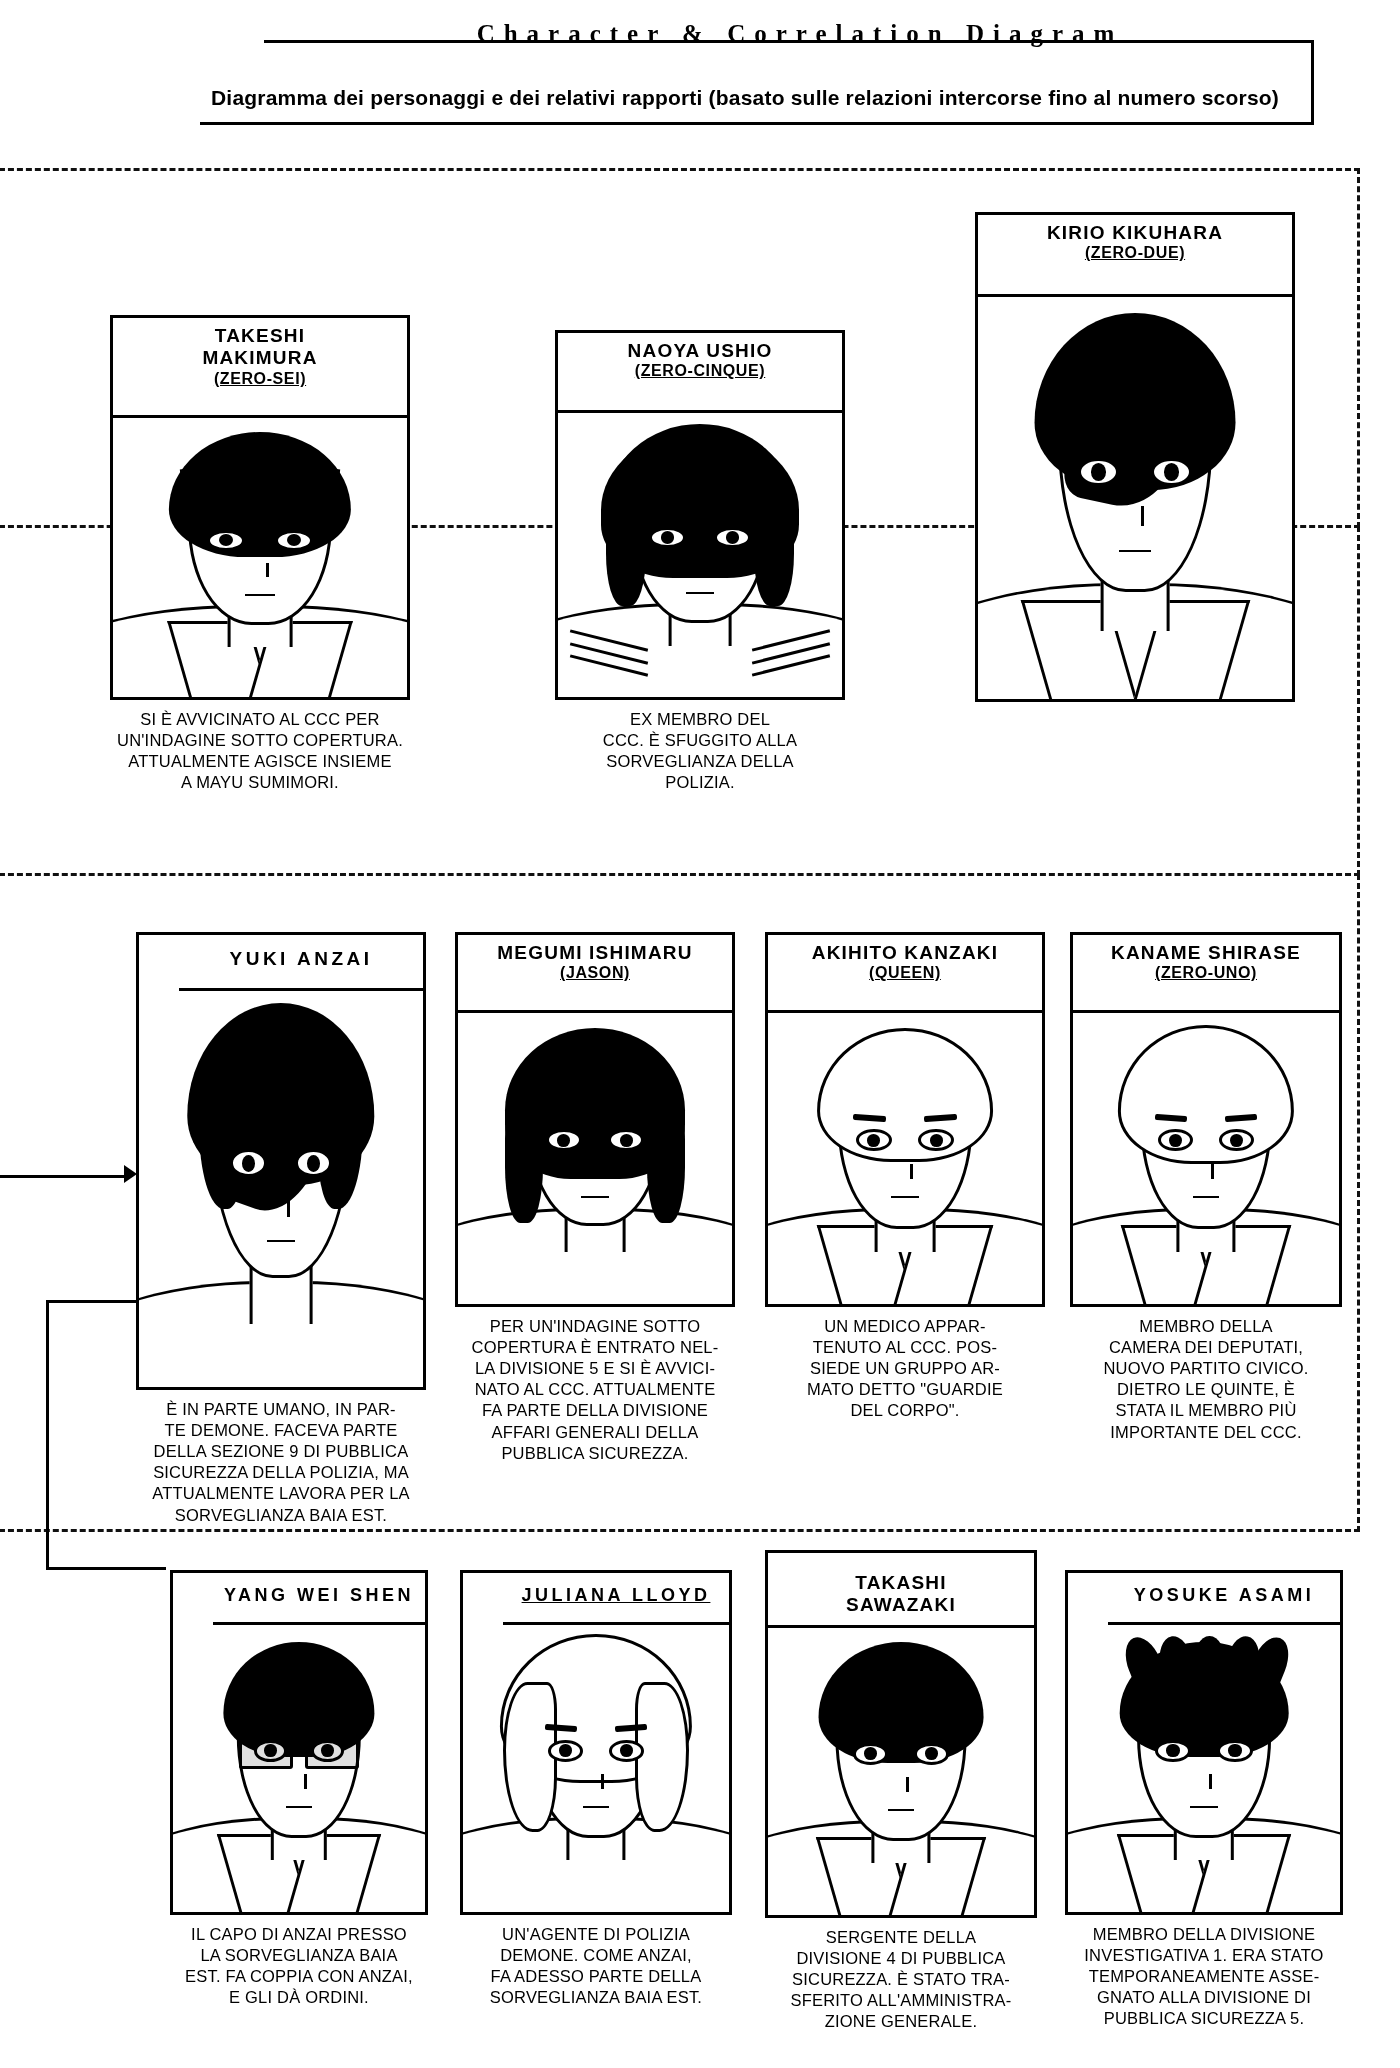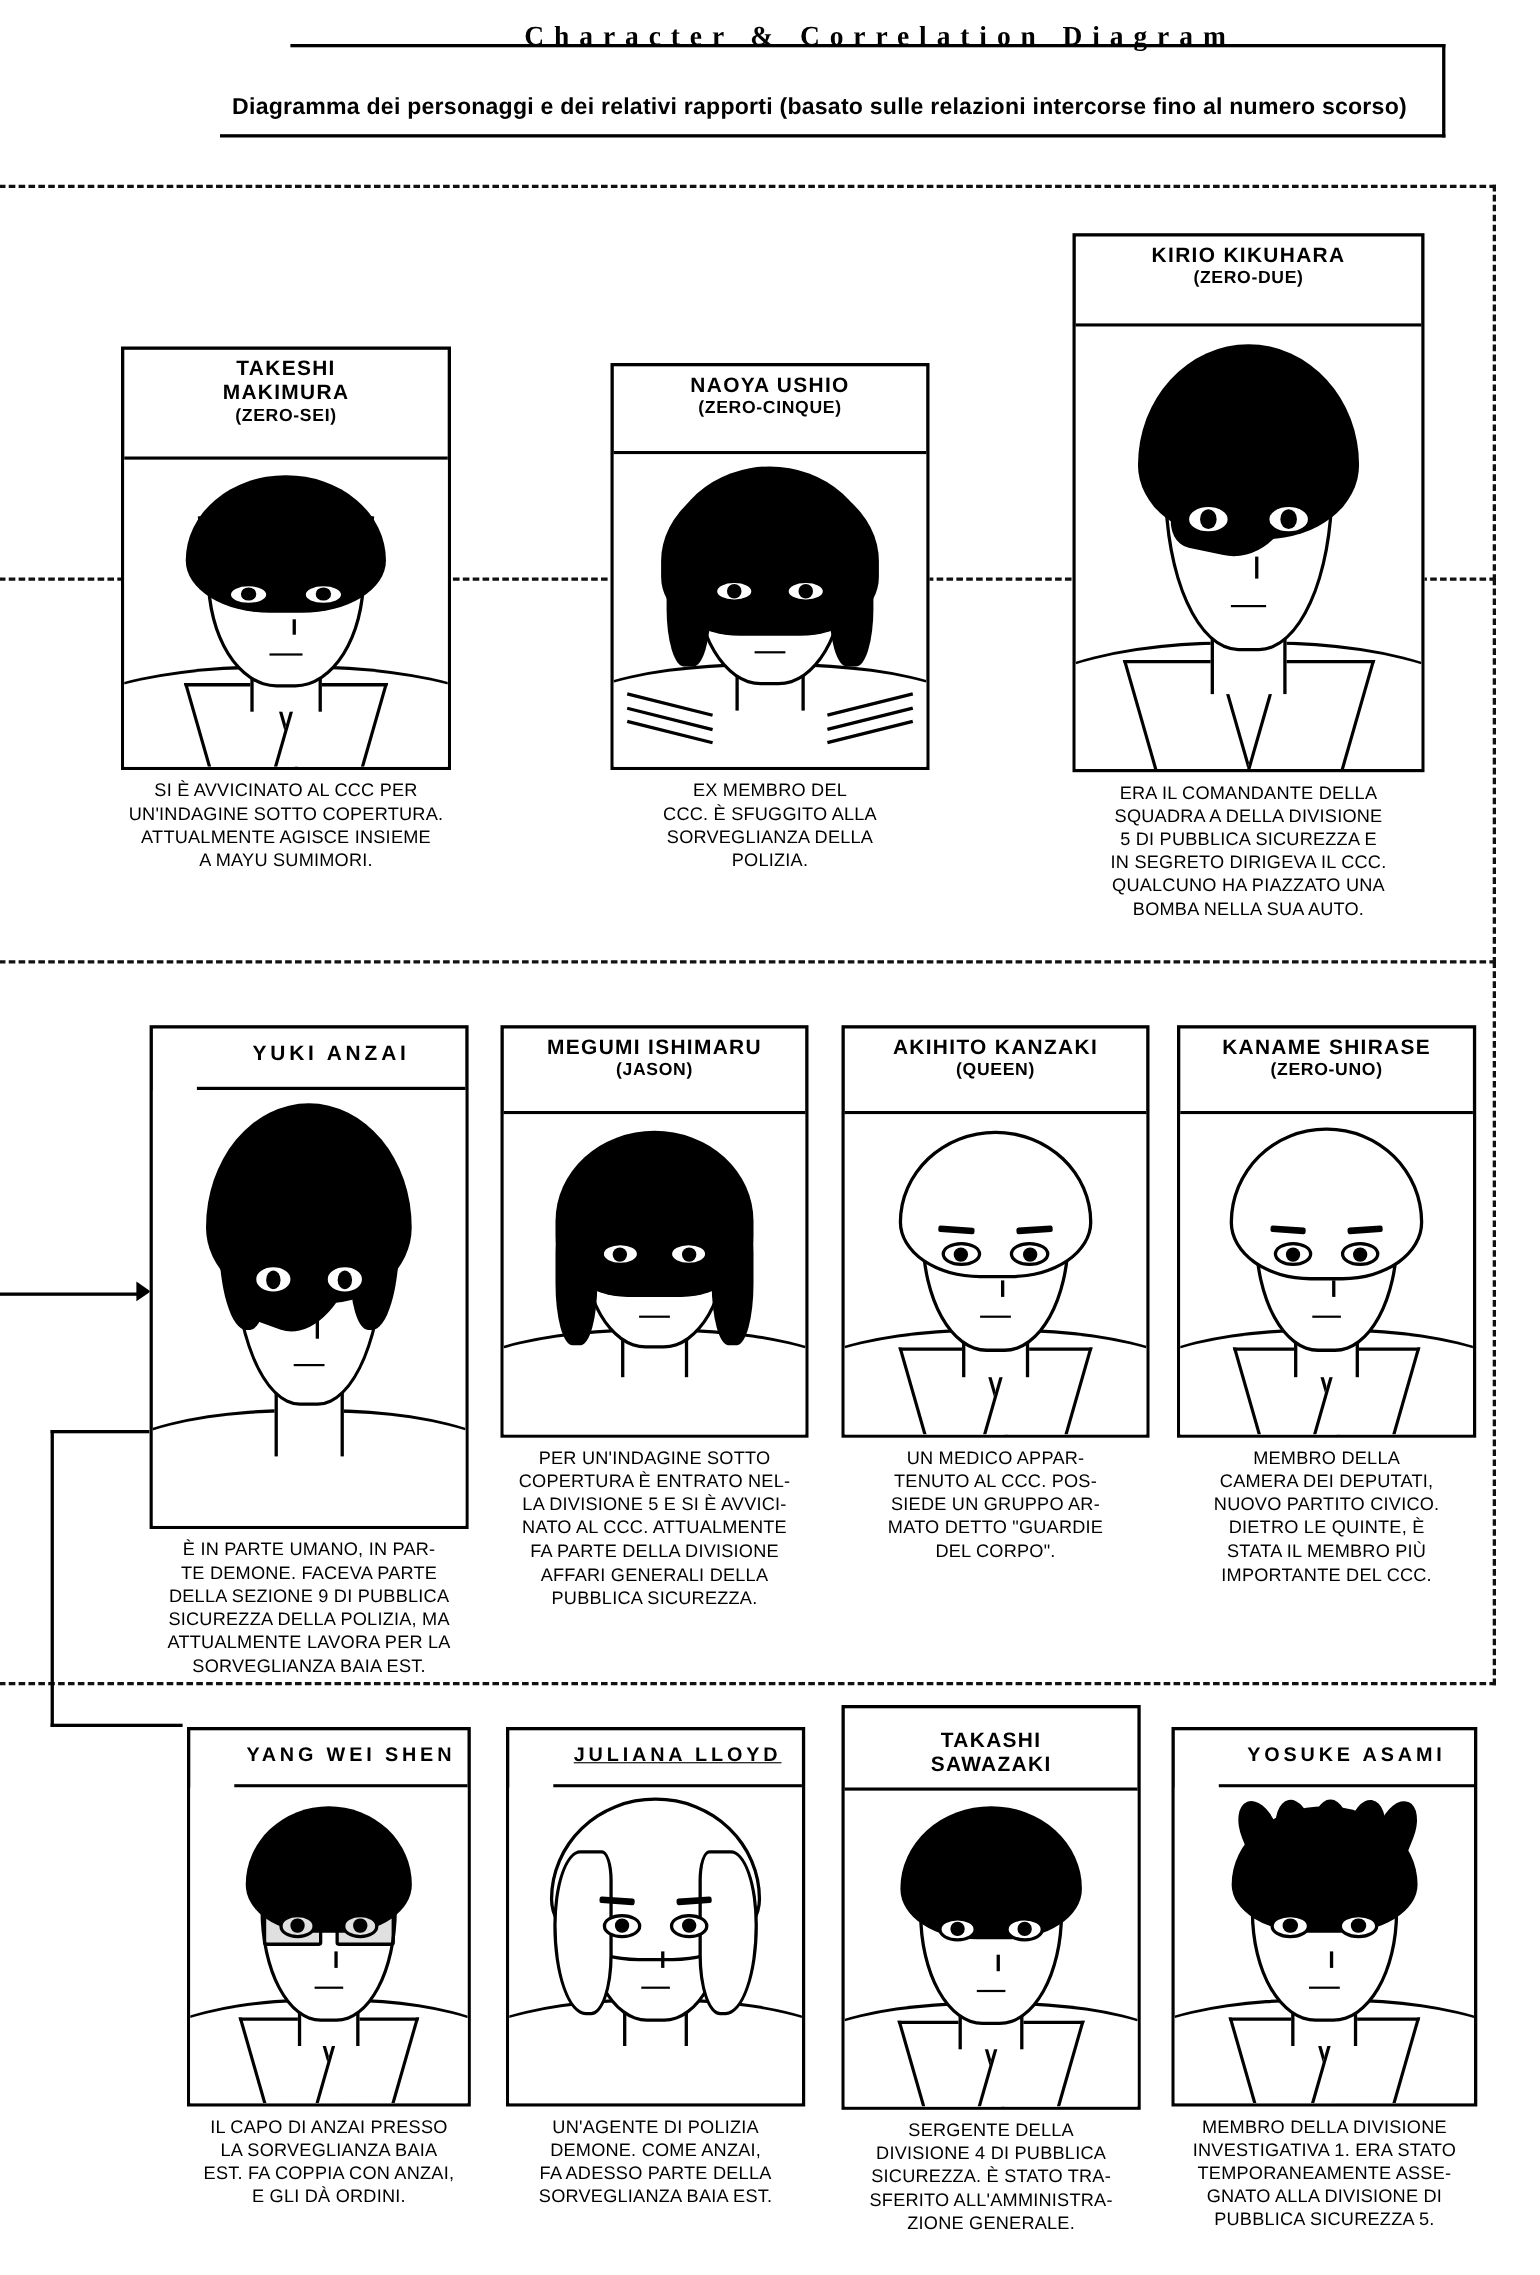--- a/index.html
+++ b/index.html
@@ -105,20 +105,21 @@
     letter-spacing: 1.2px;
     padding: 7px 2px 8px 2px;
     line-height: 1.18;
     box-sizing: border-box;
   }
   .card-name .alias {
     display: block;
     font-size: 16px;
     letter-spacing: 0.6px;
     font-weight: bold;
+    text-decoration: underline;
   }
   .card-name.spaced { letter-spacing: 3.5px; margin-left: 40px; }
   .portrait {
     position: relative;
     overflow: hidden;
     background: #fff;
   }
   .card-desc {
     text-align: center;
     font-size: 16.5px;
@@ -434,26 +435,20 @@
       <div class="p-hair" style="top:4%; width:64%; height:44%;"></div>
       <div class="hair-swoop"></div>
       <div class="p-brow l"></div>
       <div class="p-brow r"></div>
       <div class="p-eye l"></div>
       <div class="p-eye r"></div>
       <div class="p-nose"></div>
       <div class="p-mouth"></div>
     </div>
   </div>
-  <div class="card-desc" style="width: 340px; margin-left: -10px; white-space: pre-line;">ERA IL COMANDANTE DELLA
-SQUADRA A DELLA DIVISIONE
-5 DI PUBBLICA SICUREZZA E
-IN SEGRETO DIRIGEVA IL CCC.
-QUALCUNO HA PIAZZATO UNA
-BOMBA NELLA SUA AUTO.</div>
 </div>
 
 <div class="card" style="left:136px; top:932px; width:300px;">
   <div class="card-box" style="width:290px; height:458px;">
     <div class="card-name spaced" style="height:56px; padding-top:13px;">
       <span style="white-space: pre-line;">YUKI ANZAI</span>
     </div>
     <div class="portrait" style="height:396px;">
       <div class="p-shoulders" style="height:26%;"></div>
       <div class="p-neck" style="bottom:16%;"></div>

